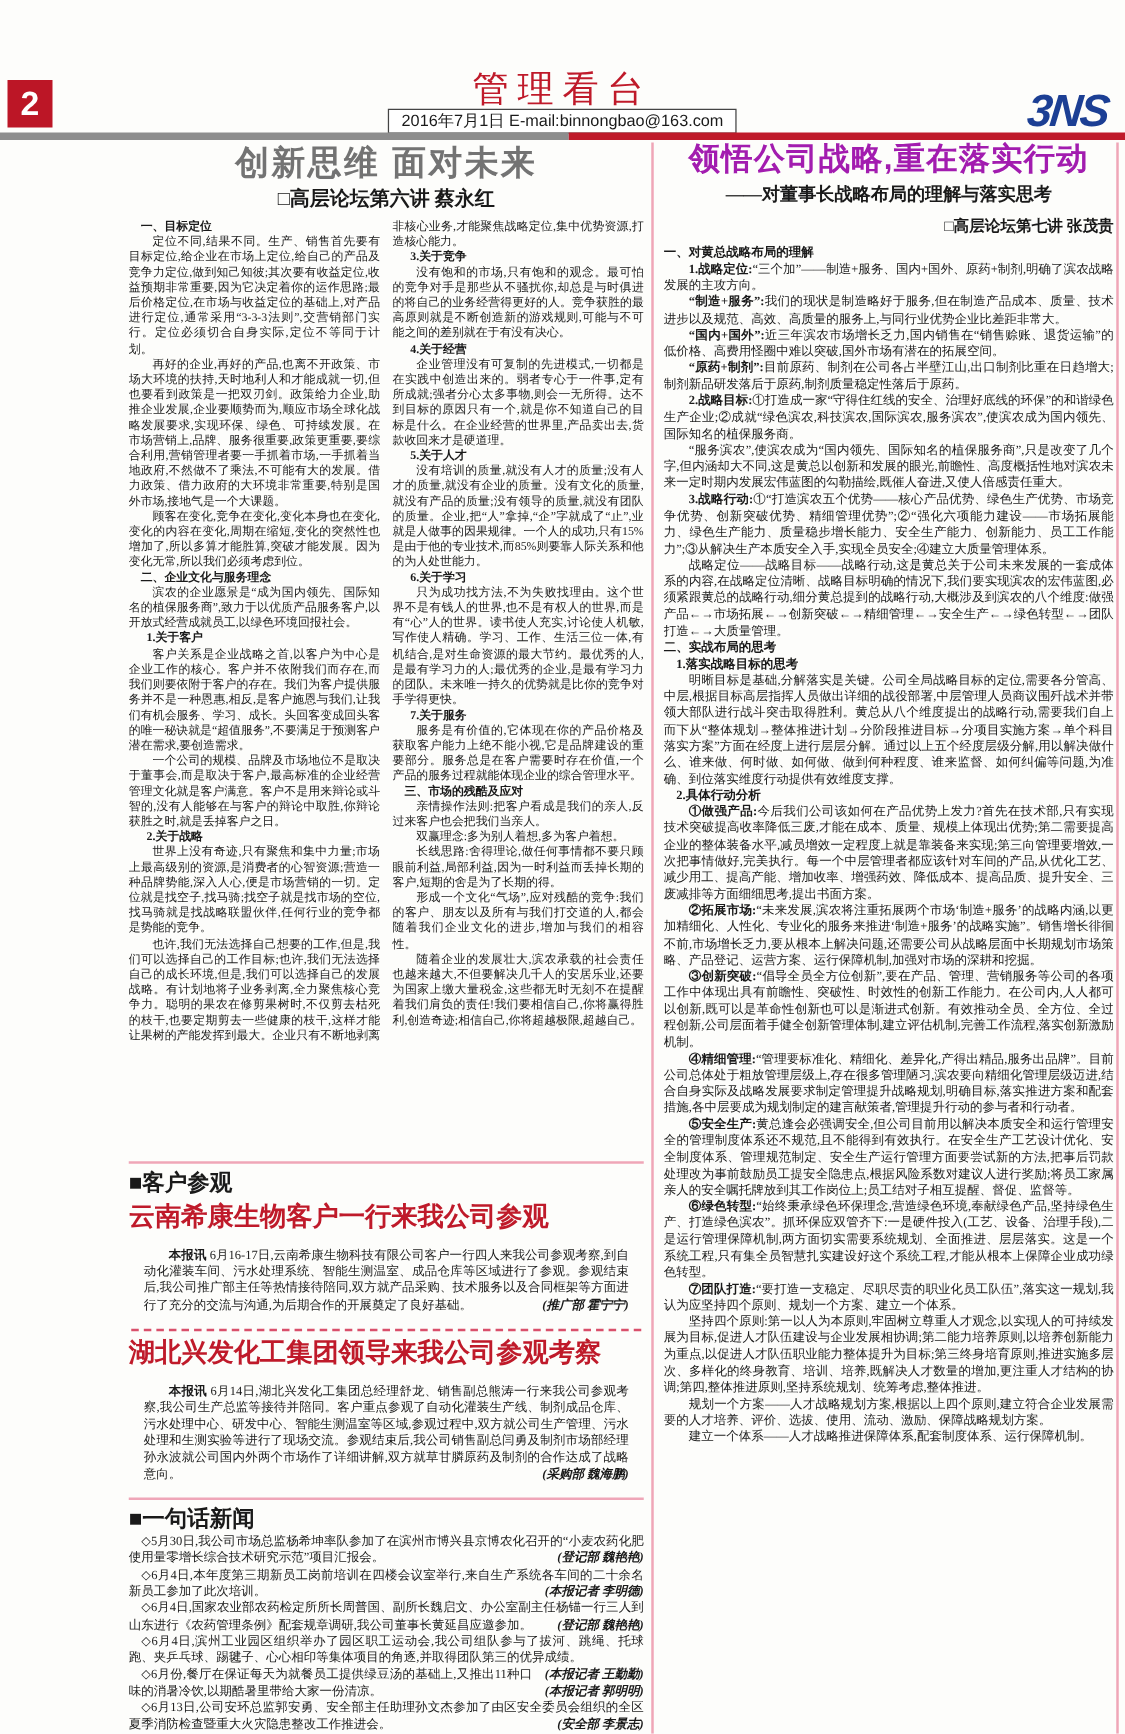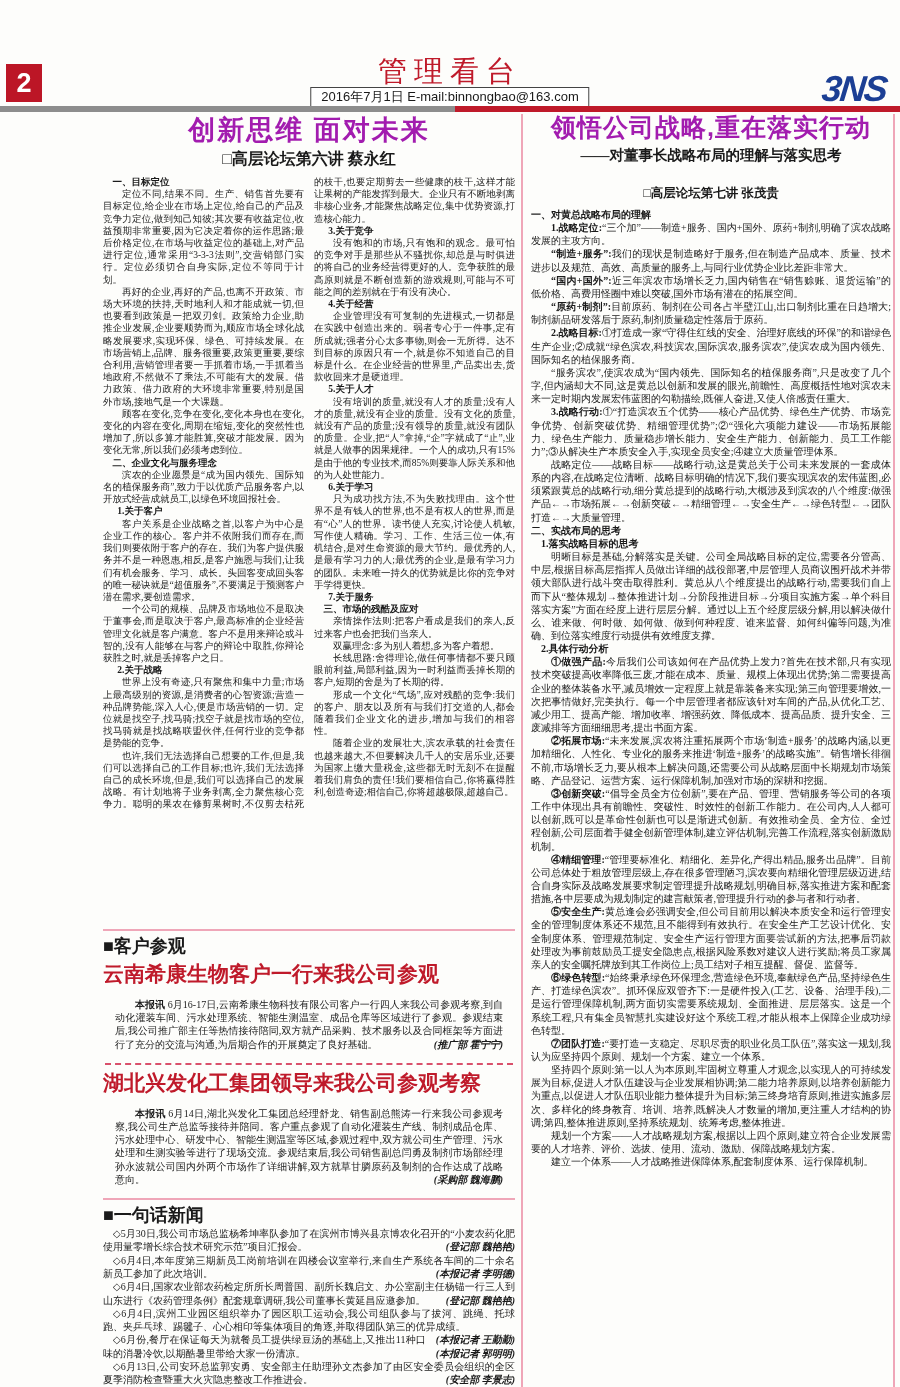--- a/index.html
+++ b/index.html
@@ -18,21 +18,21 @@
     font-style:italic;font-weight:bold;font-size:36px;color:#1c3f94;letter-spacing:-2px;transform:skewX(-6deg);}
   .headrule{position:absolute;top:106px;height:6px;}
   .headrule.gray{left:0;width:455px;background:#8d8d8d;}
   .headrule.red{left:455px;width:445px;background:#bf1a2a;}
   
   .vline{position:absolute;width:2px;background:#efa6b8;top:114px;height:1273px;}
   .vline.mid{left:521px;}
   .vline.right{left:893px;}
   
   .leftcol{position:absolute;left:103px;top:114px;width:412px;}
-  .lt-title{text-align:center;color:#a21caf;font-family:"Liberation Sans",sans-serif;
+  .lt-title{text-align:center;color:#737373;font-family:"Liberation Sans",sans-serif;
     font-size:27px;font-weight:bold;letter-spacing:2px;line-height:32px;}
   .lt-byline{text-align:center;font-weight:bold;font-size:16px;margin-top:3px;}
   .lt-body{margin-top:6px;height:748px;overflow:hidden;column-count:2;column-gap:10px;
     font-size:9.5px;line-height:12.2px;text-align:justify;word-break:break-all;}
   .lt-body p,.rt-body p{margin:0;text-indent:2em;}
   .lt-body p.h{font-weight:bold;text-indent:1em;}
   .lt-body p.h2{font-weight:bold;text-indent:1.5em;}
   
   .boxsec{border-top:2px solid #efa6b8;margin-top:5px;padding-top:3px;}
   .seclabel{font-weight:bold;font-size:18px;font-family:"Liberation Sans",sans-serif;}
@@ -41,21 +41,21 @@
   .v-body{font-size:10px;line-height:13.2px;text-align:justify;word-break:break-all;margin:12px;text-indent:2em;}
   .v-body .sig,.news-item .sig{float:right;font-weight:bold;font-style:italic;}
   .dashsep{border:none;border-top:2px dashed #d9506b;margin:5px 2px;}
   .newsbox{border-top:2px solid #efa6b8;margin-top:0;padding-top:3px;}
   .news-item{font-size:10px;line-height:13.3px;text-align:justify;word-break:break-all;margin:0;text-indent:1em;}
   
   .rightcol{position:absolute;left:531px;top:112px;width:360px;}
   .rt-title{text-align:center;color:#a21caf;font-family:"Liberation Sans",sans-serif;
     font-size:25px;font-weight:bold;letter-spacing:1px;line-height:30px;}
   .rt-sub{text-align:center;font-weight:bold;font-size:14.5px;margin-top:4px;}
-  .rt-byline{text-align:center;font-weight:bold;font-size:12.5px;margin-top:20px;}
+  .rt-byline{text-align:right;font-weight:bold;font-size:12.5px;margin-top:8px;}
   .rt-body{margin-top:6px;height:1212px;overflow:hidden;font-size:10px;line-height:13.15px;
     text-align:justify;word-break:break-all;}
   .rt-body p.rh{font-weight:bold;text-indent:0;}
   .rt-body p.rh2{font-weight:bold;text-indent:1em;}
 </style>
 </head>
 <body>
 
 <div class="pagenum">2</div>
 <div class="masthead">管理看台</div>
@@ -86,20 +86,21 @@
     <p>也许,我们无法选择自己想要的工作,但是,我们可以选择自己的工作目标;也许,我们无法选择自己的成长环境,但是,我们可以选择自己的发展战略。有计划地将子业务剥离,全力聚焦核心竞争力。聪明的果农在修剪果树时,不仅剪去枯死的枝干,也要定期剪去一些健康的枝干,这样才能让果树的产能发挥到最大。企业只有不断地剥离非核心业务,才能聚焦战略定位,集中优势资源,打造核心能力。</p>
     <p class="h2">3.关于竞争</p>
     <p>没有饱和的市场,只有饱和的观念。最可怕的竞争对手是那些从不骚扰你,却总是与时俱进的将自己的业务经营得更好的人。竞争获胜的最高原则就是不断创造新的游戏规则,可能与不可能之间的差别就在于有没有决心。</p>
     <p class="h2">4.关于经营</p>
     <p>企业管理没有可复制的先进模式,一切都是在实践中创造出来的。弱者专心于一件事,定有所成就;强者分心太多事物,则会一无所得。达不到目标的原因只有一个,就是你不知道自己的目标是什么。在企业经营的世界里,产品卖出去,货款收回来才是硬道理。</p>
     <p class="h2">5.关于人才</p>
     <p>没有培训的质量,就没有人才的质量;没有人才的质量,就没有企业的质量。没有文化的质量,就没有产品的质量;没有领导的质量,就没有团队的质量。企业,把“人”拿掉,“企”字就成了“止”,业就是人做事的因果规律。一个人的成功,只有15%是由于他的专业技术,而85%则要靠人际关系和他的为人处世能力。</p>
     <p class="h2">6.关于学习</p>
     <p>只为成功找方法,不为失败找理由。这个世界不是有钱人的世界,也不是有权人的世界,而是有“心”人的世界。读书使人充实,讨论使人机敏,写作使人精确。学习、工作、生活三位一体,有机结合,是对生命资源的最大节约。最优秀的人,是最有学习力的人;最优秀的企业,是最有学习力的团队。未来唯一持久的优势就是比你的竞争对手学得更快。</p>
     <p class="h2">7.关于服务</p>
+    <p>服务是有价值的,它体现在你的产品价格及获取客户能力上绝不能小视,它是品牌建设的重要部分。服务总是在客户需要时存在价值,一个产品的服务过程就能体现企业的综合管理水平。</p>
     <p class="h">三、市场的残酷及应对</p>
     <p>亲情操作法则:把客户看成是我们的亲人,反过来客户也会把我们当亲人。</p>
     <p>双赢理念:多为别人着想,多为客户着想。</p>
     <p>长线思路:舍得理论,做任何事情都不要只顾眼前利益,局部利益,因为一时利益而丢掉长期的客户,短期的舍是为了长期的得。</p>
     <p>形成一个文化“气场”,应对残酷的竞争:我们的客户、朋友以及所有与我们打交道的人,都会随着我们企业文化的进步,增加与我们的相容性。</p>
     <p>随着企业的发展壮大,滨农承载的社会责任也越来越大,不但要解决几千人的安居乐业,还要为国家上缴大量税金,这些都无时无刻不在提醒着我们肩负的责任!我们要相信自己,你将赢得胜利,创造奇迹;相信自己,你将超越极限,超越自己。</p>
   </div>
 
   <div class="boxsec">
     <div class="seclabel">■客户参观</div>

